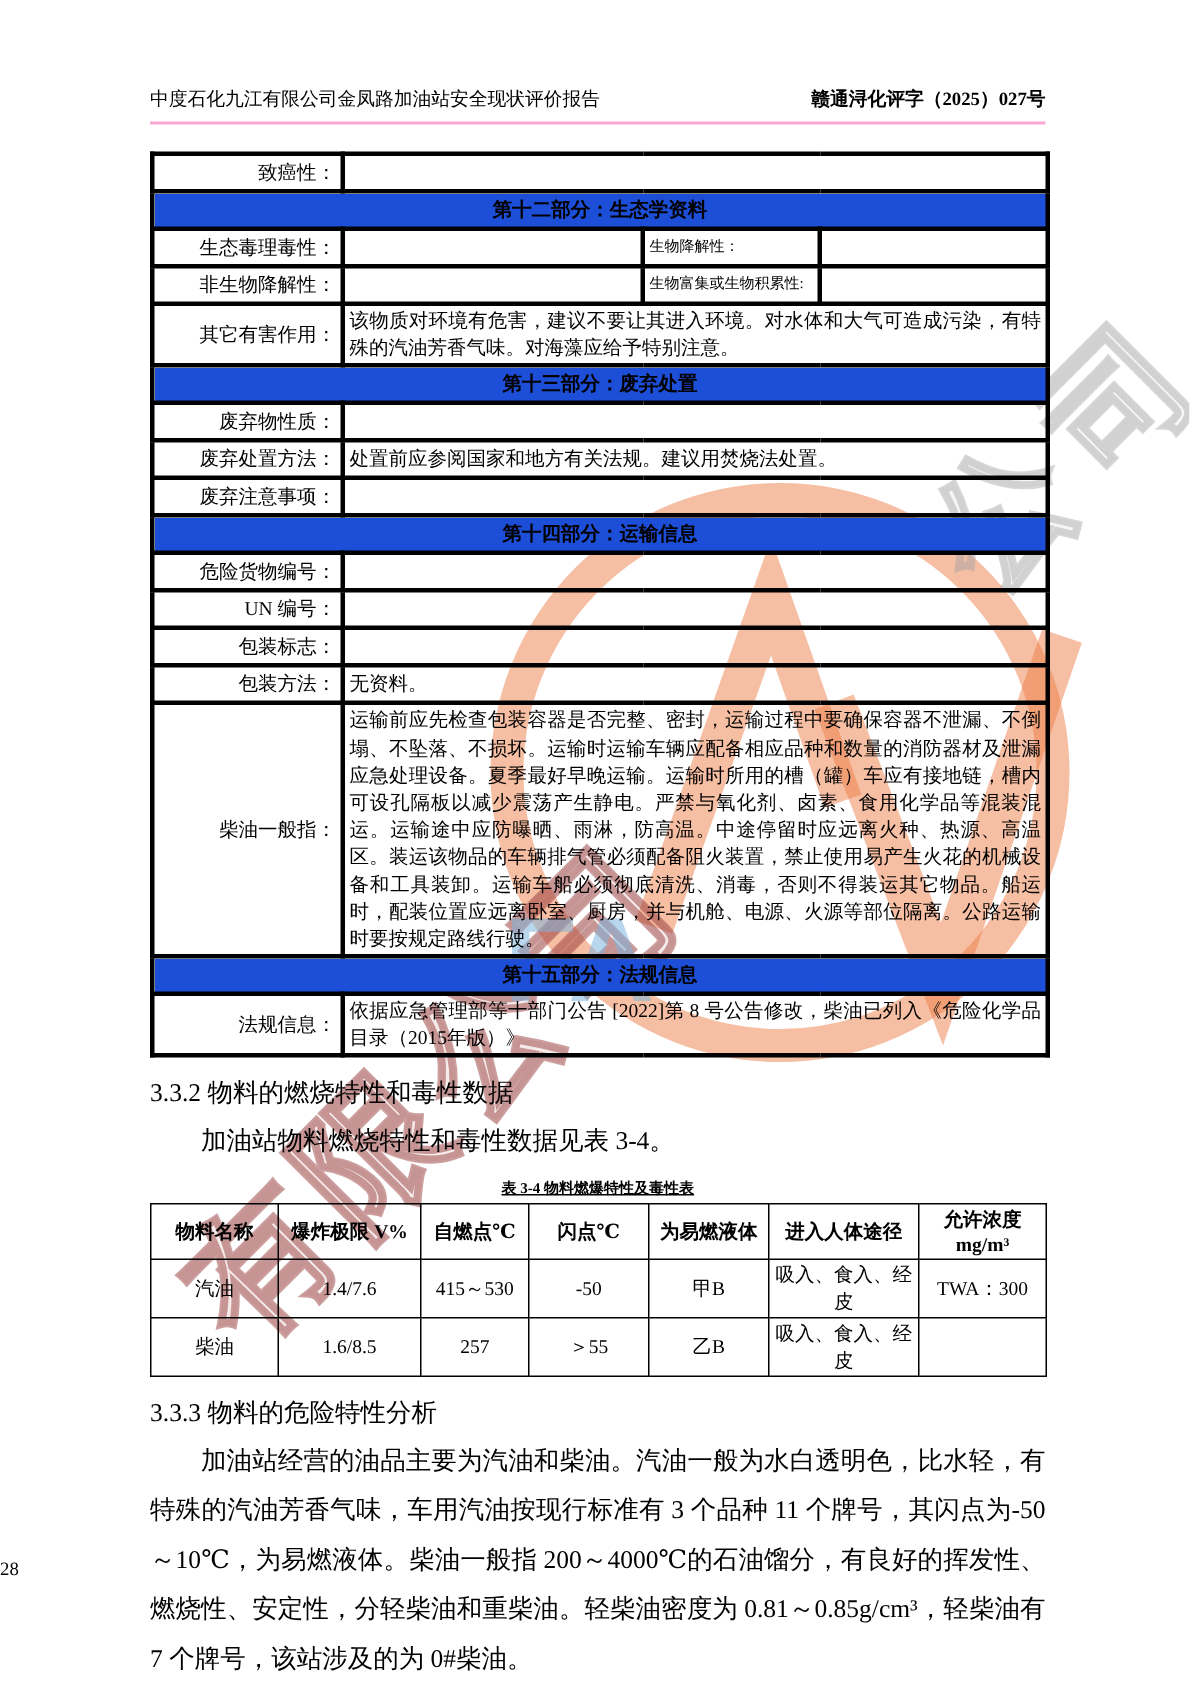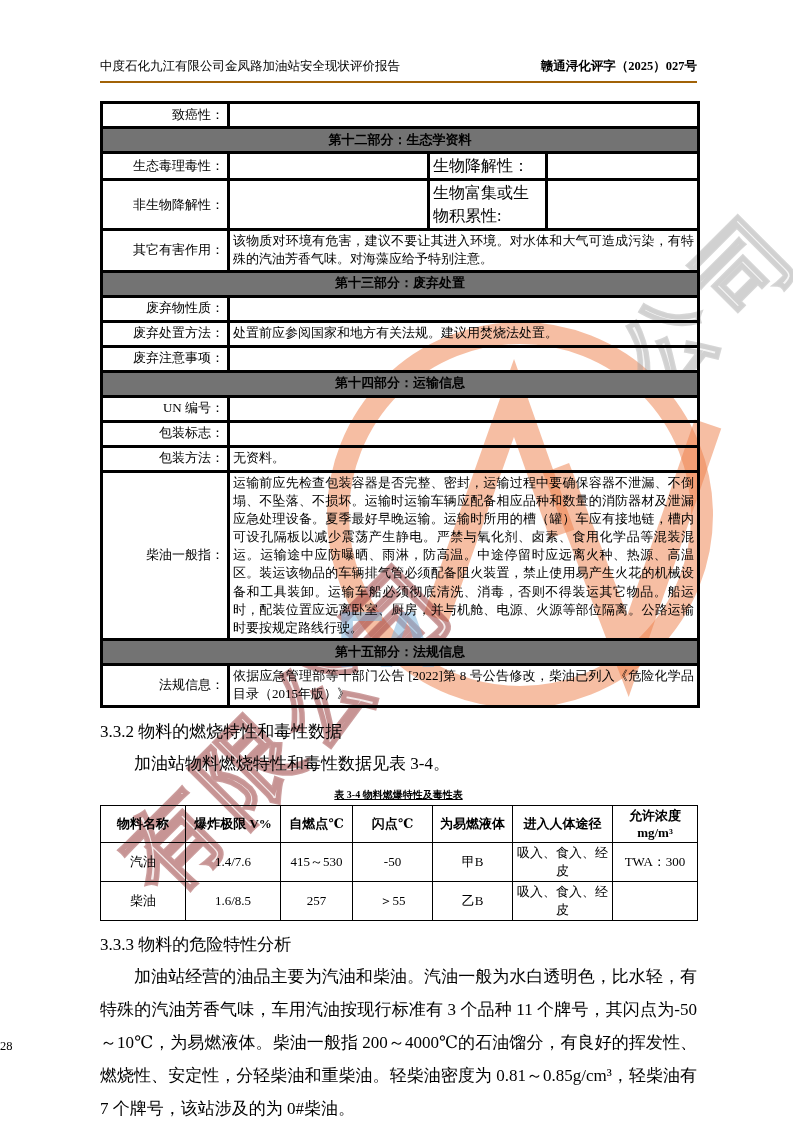--- a/index.html
+++ b/index.html
@@ -31,35 +31,35 @@
   .wm-fa{
     position:absolute;left:336px;top:594px;
     font-family:"Liberation Sans","DejaVu Sans",sans-serif;
     font-size:80px;font-weight:bold;letter-spacing:-2px;
     color:rgba(126,181,221,0.55);
   }
   
   .content{position:absolute;left:100px;top:58px;width:597px;z-index:1;}
   .doc-header{
     display:flex;justify-content:space-between;align-items:flex-end;
-    font-size:12.5px;padding-bottom:6px;border-bottom:2px solid #a16207;
+    font-size:12.5px;padding-bottom:6px;border-bottom:2px solid #f9a8d4;
   }
   .doc-header .right{font-weight:bold;}
   
   table.msds{
     width:100%;border-collapse:collapse;table-layout:fixed;
     font-size:13px;margin-top:18px;
   }
   table.msds td{
     border:3px solid #000000;padding:1px 3px;height:20px;line-height:1.4;
     overflow:hidden;vertical-align:middle;
   }
   td.lbl{text-align:right;padding-right:4px;}
-  td.sec{text-align:center;font-weight:bold;background:#737373;height:20px;}
-  td.small{font-size:16px;padding-left:1px;padding-right:1px;text-align:left;}
+  td.sec{text-align:center;font-weight:bold;background:#1d4ed8;height:20px;}
+  td.small{font-size:10px;padding-left:1px;padding-right:1px;text-align:left;}
   td.just{text-align:justify;line-height:19px;}
   
   .h3{font-size:17px;font-weight:normal;margin:12px 0 4px 0;}
   .para{font-size:17px;line-height:33px;text-indent:2em;text-align:justify;margin:2px 0;}
   .tbl-title{text-align:center;font-weight:bold;font-size:10px;margin:8px 0 3px 0;text-decoration:underline;}
   
   table.t34{
     width:100%;border-collapse:collapse;table-layout:fixed;font-size:13px;
   }
   table.t34 td,table.t34 th{
@@ -139,20 +139,24 @@
       <tr>
         <td class="lbl">废弃处置方法：</td>
         <td colspan="3">处置前应参阅国家和地方有关法规。建议用焚烧法处置。</td>
       </tr>
       <tr>
         <td class="lbl">废弃注意事项：</td>
         <td colspan="3"></td>
       </tr>
       <tr>
         <td class="sec" colspan="4">第十四部分：运输信息</td>
+      </tr>
+      <tr>
+        <td class="lbl">危险货物编号：</td>
+        <td colspan="3"></td>
       </tr>
       <tr>
         <td class="lbl">UN 编号：</td>
         <td colspan="3"></td>
       </tr>
       <tr>
         <td class="lbl">包装标志：</td>
         <td colspan="3"></td>
       </tr>
       <tr>

